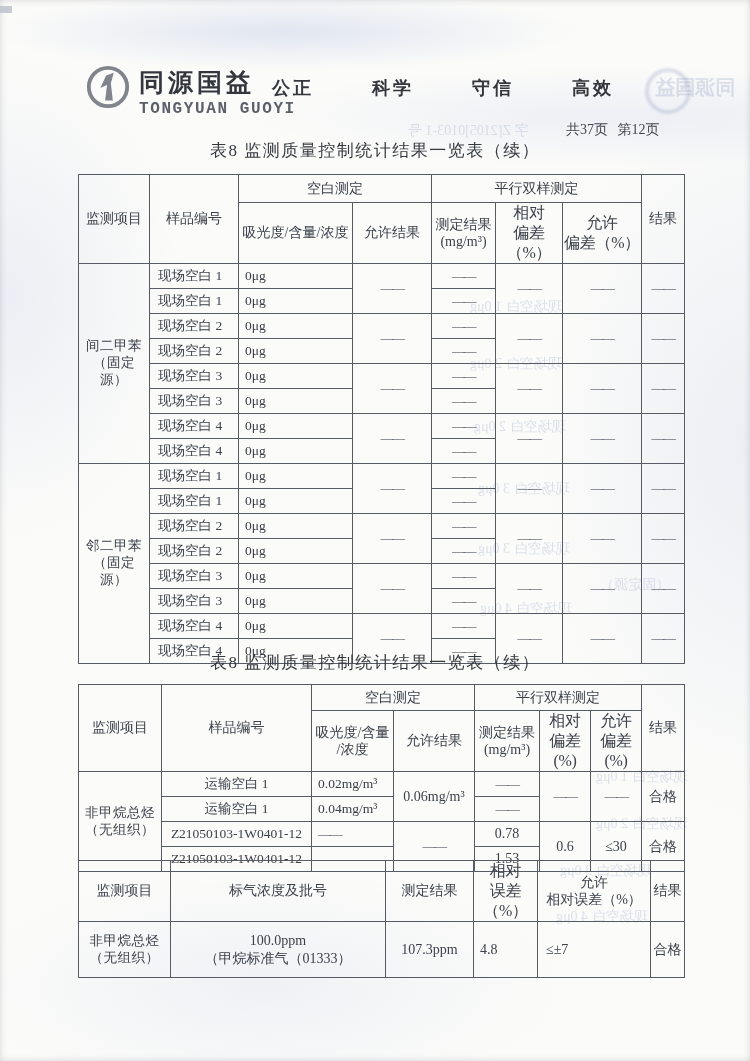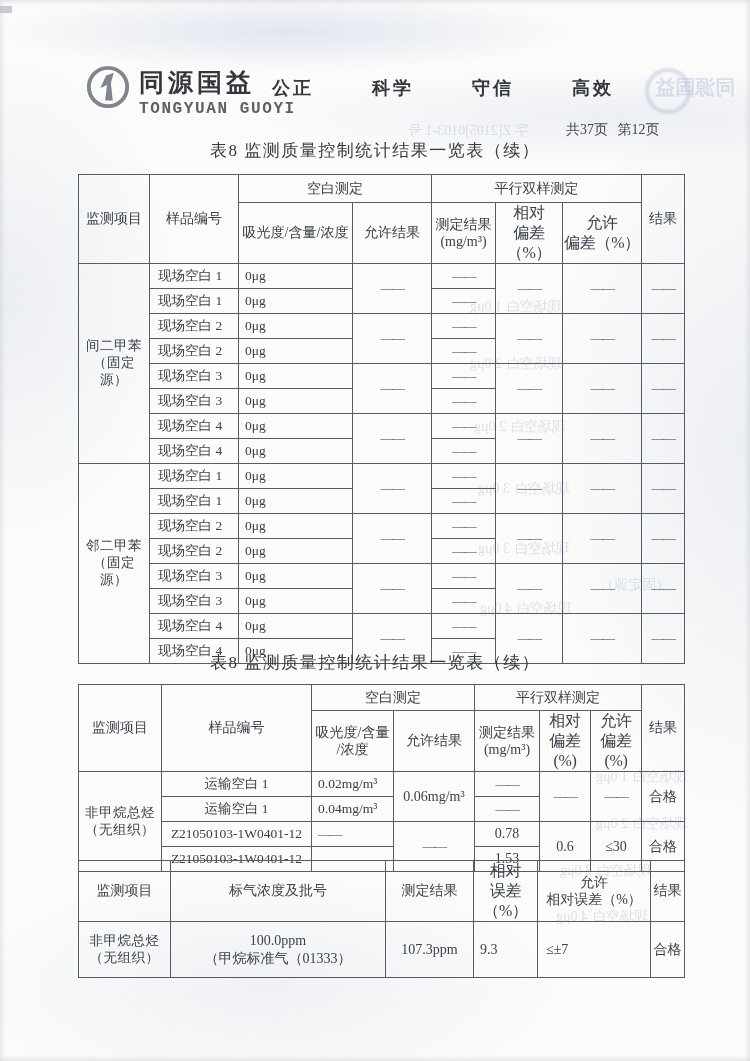--- a/index.html
+++ b/index.html
@@ -341,19 +341,19 @@
         <th>结果</th>
       </tr>
     </thead>
     <tbody>
       <tr>
         <td class="c-project">非甲烷总烃
 （无组织）</td>
         <td>100.0ppm
 （甲烷标准气（01333）</td>
         <td>107.3ppm</td>
-        <td style="text-align:left;padding-left:6px">9.3</td>
+        <td style="text-align:left;padding-left:6px">4.8</td>
         <td style="text-align:left;padding-left:8px">≤±7</td>
         <td>合格</td>
       </tr>
     </tbody>
   </table>
 </div>
 
 </body></html>

